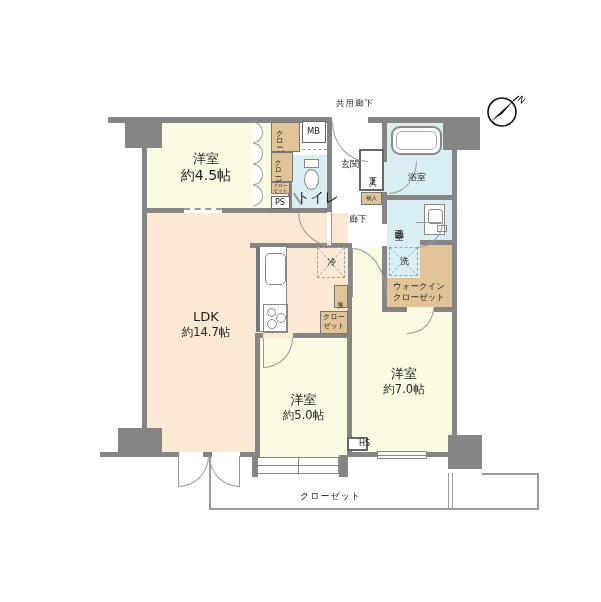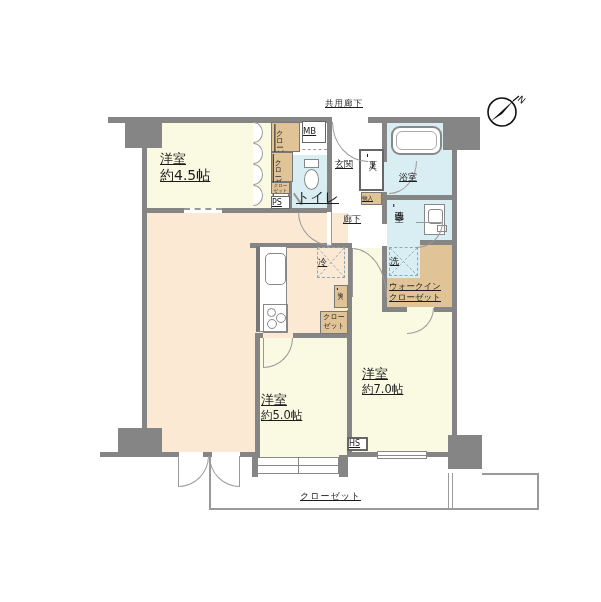--- a/index.html
+++ b/index.html
@@ -7,21 +7,21 @@
         font-family:"DejaVu Sans",sans-serif;color:#222;}
   .abs{position:absolute;}
   .wall{position:absolute;background:var(--wall);}
   .thin{position:absolute;background:var(--line);}
   .fill{position:absolute;}
   .cream{background:var(--room_cream);}
   .peach{background:var(--room_peach);}
   .blue{background:var(--wet_blue);}
   .tan{background:var(--closet_tan);}
   .box{position:absolute;background:#fff;border:1.5px solid #666;box-sizing:border-box;}
-  .lbl{position:absolute;color:#1c1c1c;line-height:1.25;white-space:nowrap;text-decoration:underline;}
+  .lbl{position:absolute;text-align:center;color:#1c1c1c;line-height:1.25;white-space:nowrap;}
   .wrap{white-space:normal;}
   .vert{writing-mode:vertical-rl;text-orientation:upright;letter-spacing:1px;}
   .arc{position:absolute;box-sizing:border-box;border:0 solid #999;}
   .fixture{position:absolute;background:#fff;border:1.2px solid #888;box-sizing:border-box;}
   .dashedbox{position:absolute;border:1.5px dashed #8fa8b8;box-sizing:border-box;}
   .dashedbox svg{position:absolute;left:0;top:0;width:100%;height:100%;}
   .leafline{position:absolute;background:#999;}
   .bifold{position:absolute;border:1px solid #999;border-radius:50%;
           clip-path:inset(0 0 0 50%);box-sizing:border-box;background:#fff;}
 </style>
@@ -180,20 +180,24 @@
     <text x="34" y="10" font-size="9" fill="#111" transform="rotate(40 34 10)">N</text>
   </svg>
 
   <div class="lbl" style="left:325px;top:98px;width:60px;font-size:8.5px;letter-spacing:1px;">共用廊下</div>
 
   <div class="lbl" style="left:160px;top:151px;width:92px;">
     <span style="font-size:13px;display:block;">洋室</span>
     <span style="font-size:14px;display:block;">約4.5帖</span>
   </div>
 
+  <div class="lbl" style="left:160px;top:309px;width:92px;">
+    <span style="font-size:13px;display:block;">LDK</span>
+    <span style="font-size:11.5px;display:block;">約14.7帖</span>
+  </div>
 
   <div class="lbl" style="left:261px;top:392px;width:85px;">
     <span style="font-size:13px;display:block;">洋室</span>
     <span style="font-size:11.5px;display:block;">約5.0帖</span>
   </div>
 
   <div class="lbl" style="left:362px;top:366px;width:84px;">
     <span style="font-size:13px;display:block;">洋室</span>
     <span style="font-size:11.5px;display:block;">約7.0帖</span>
   </div>

